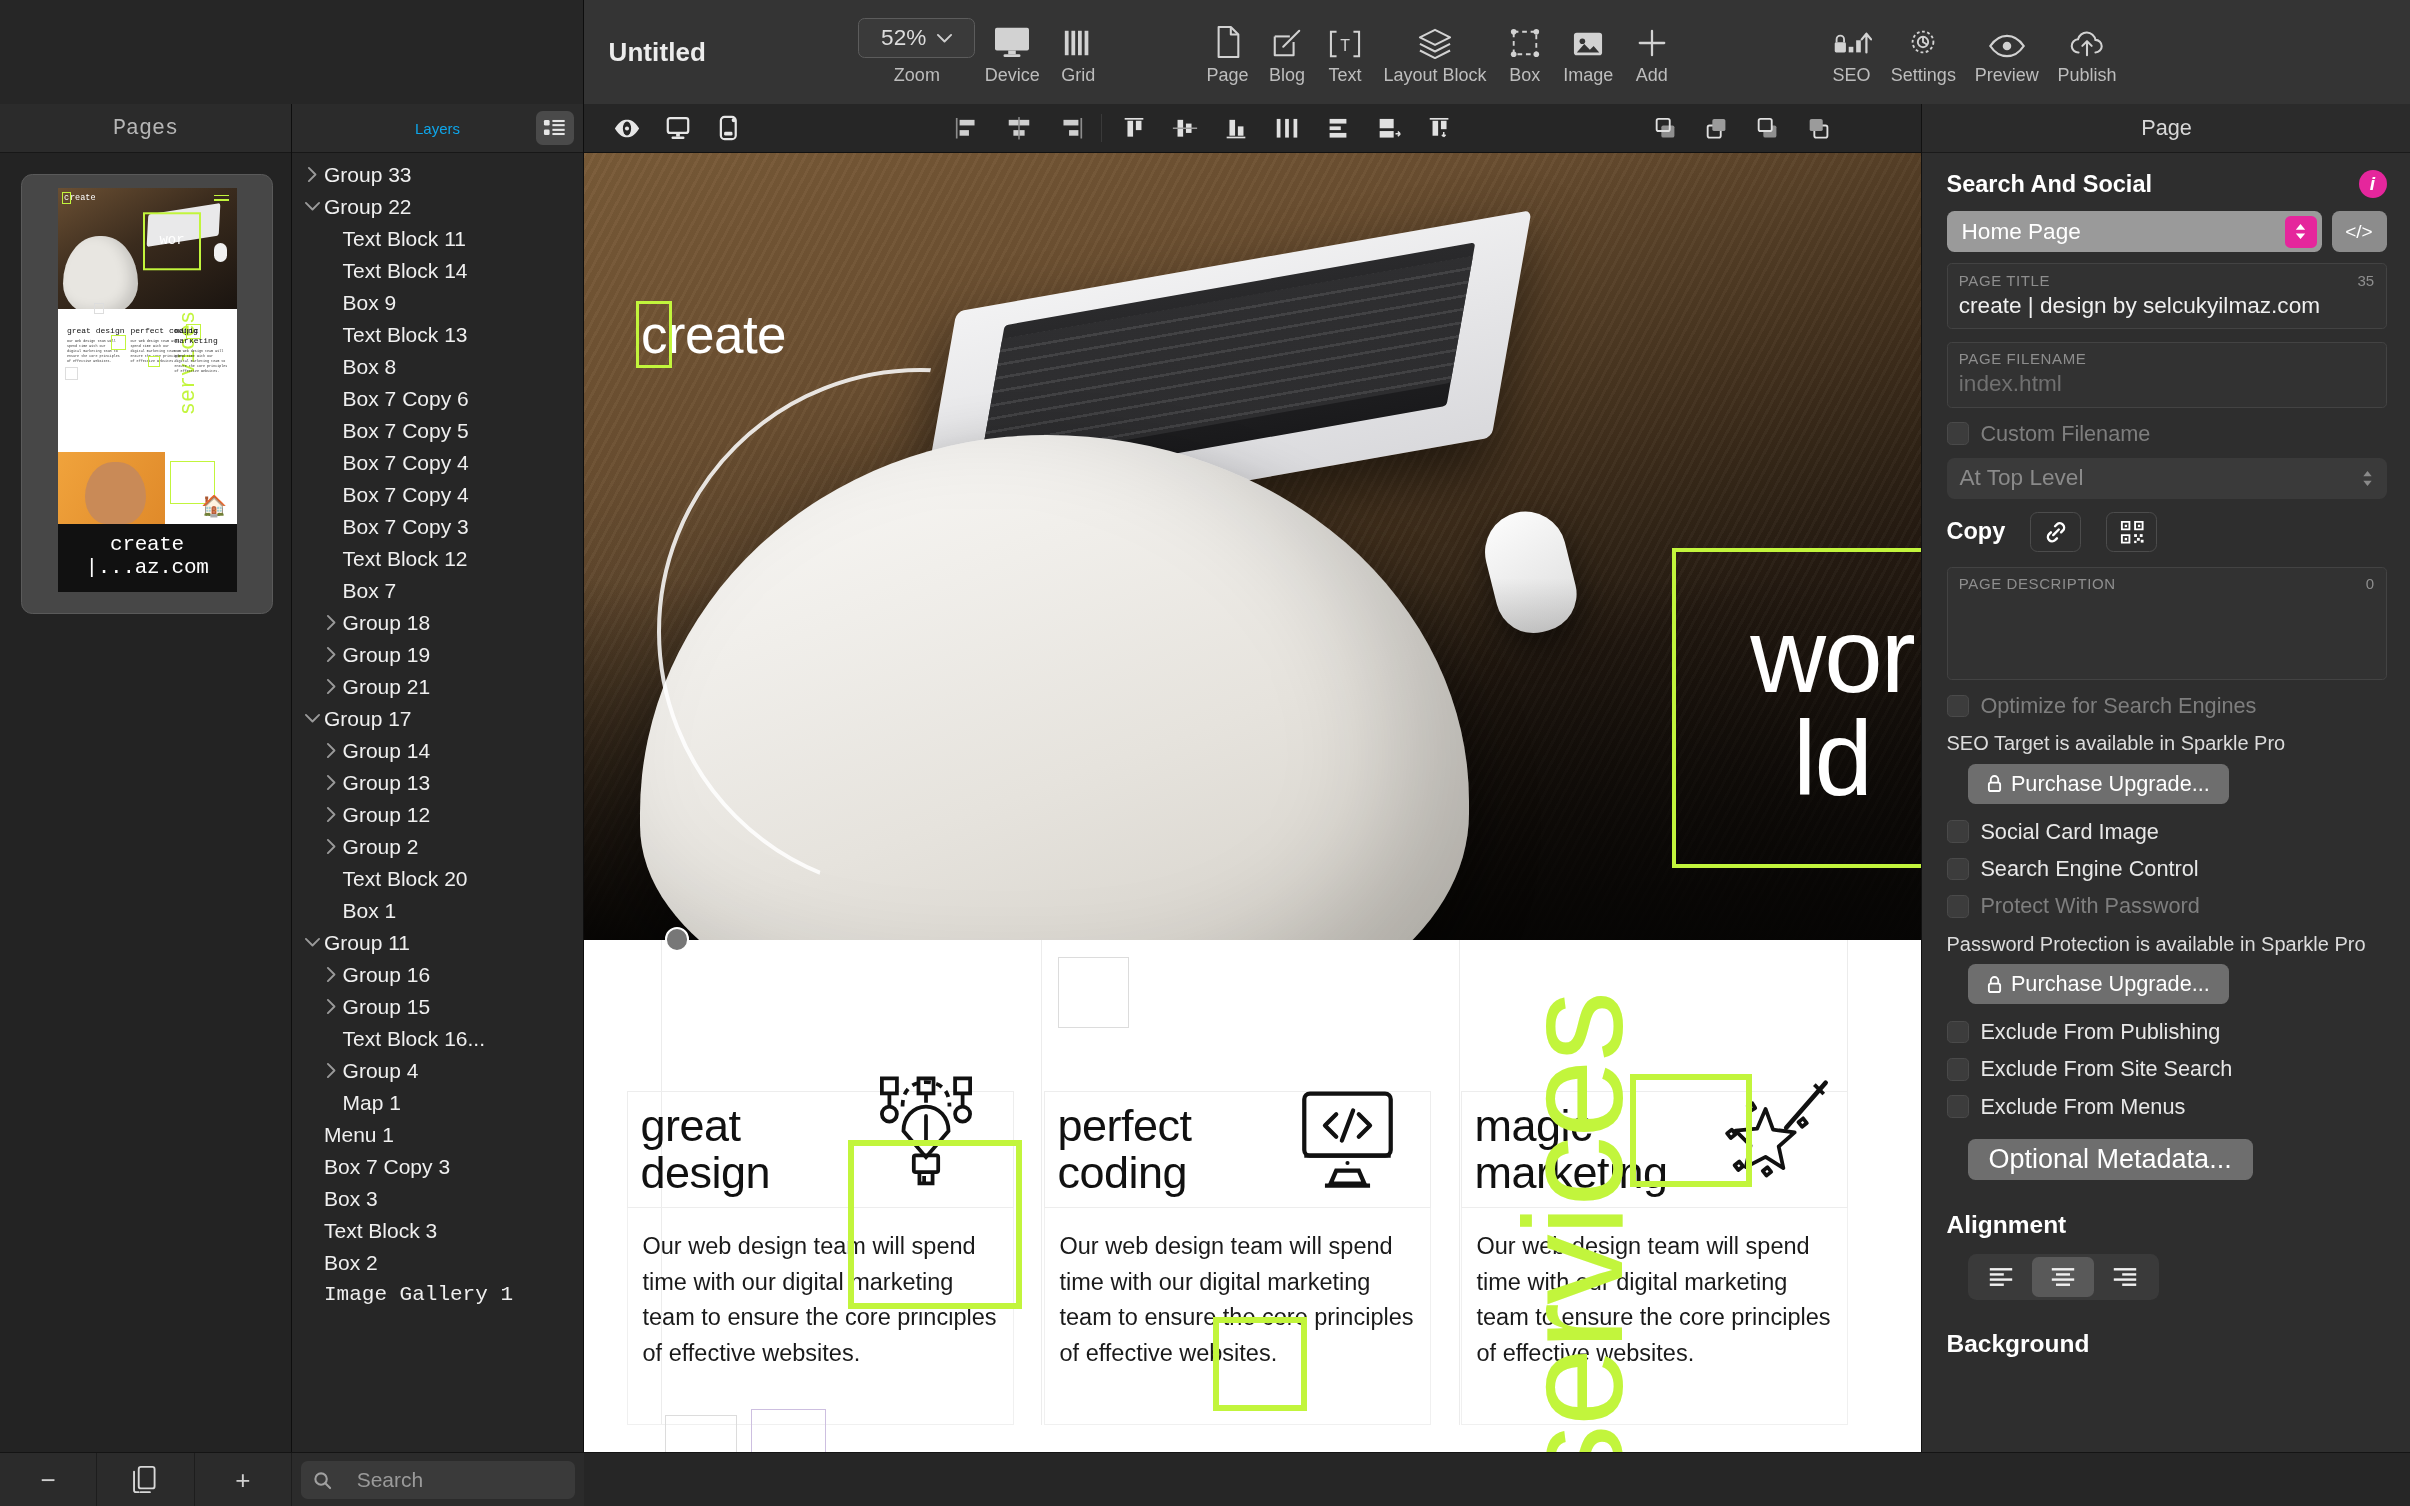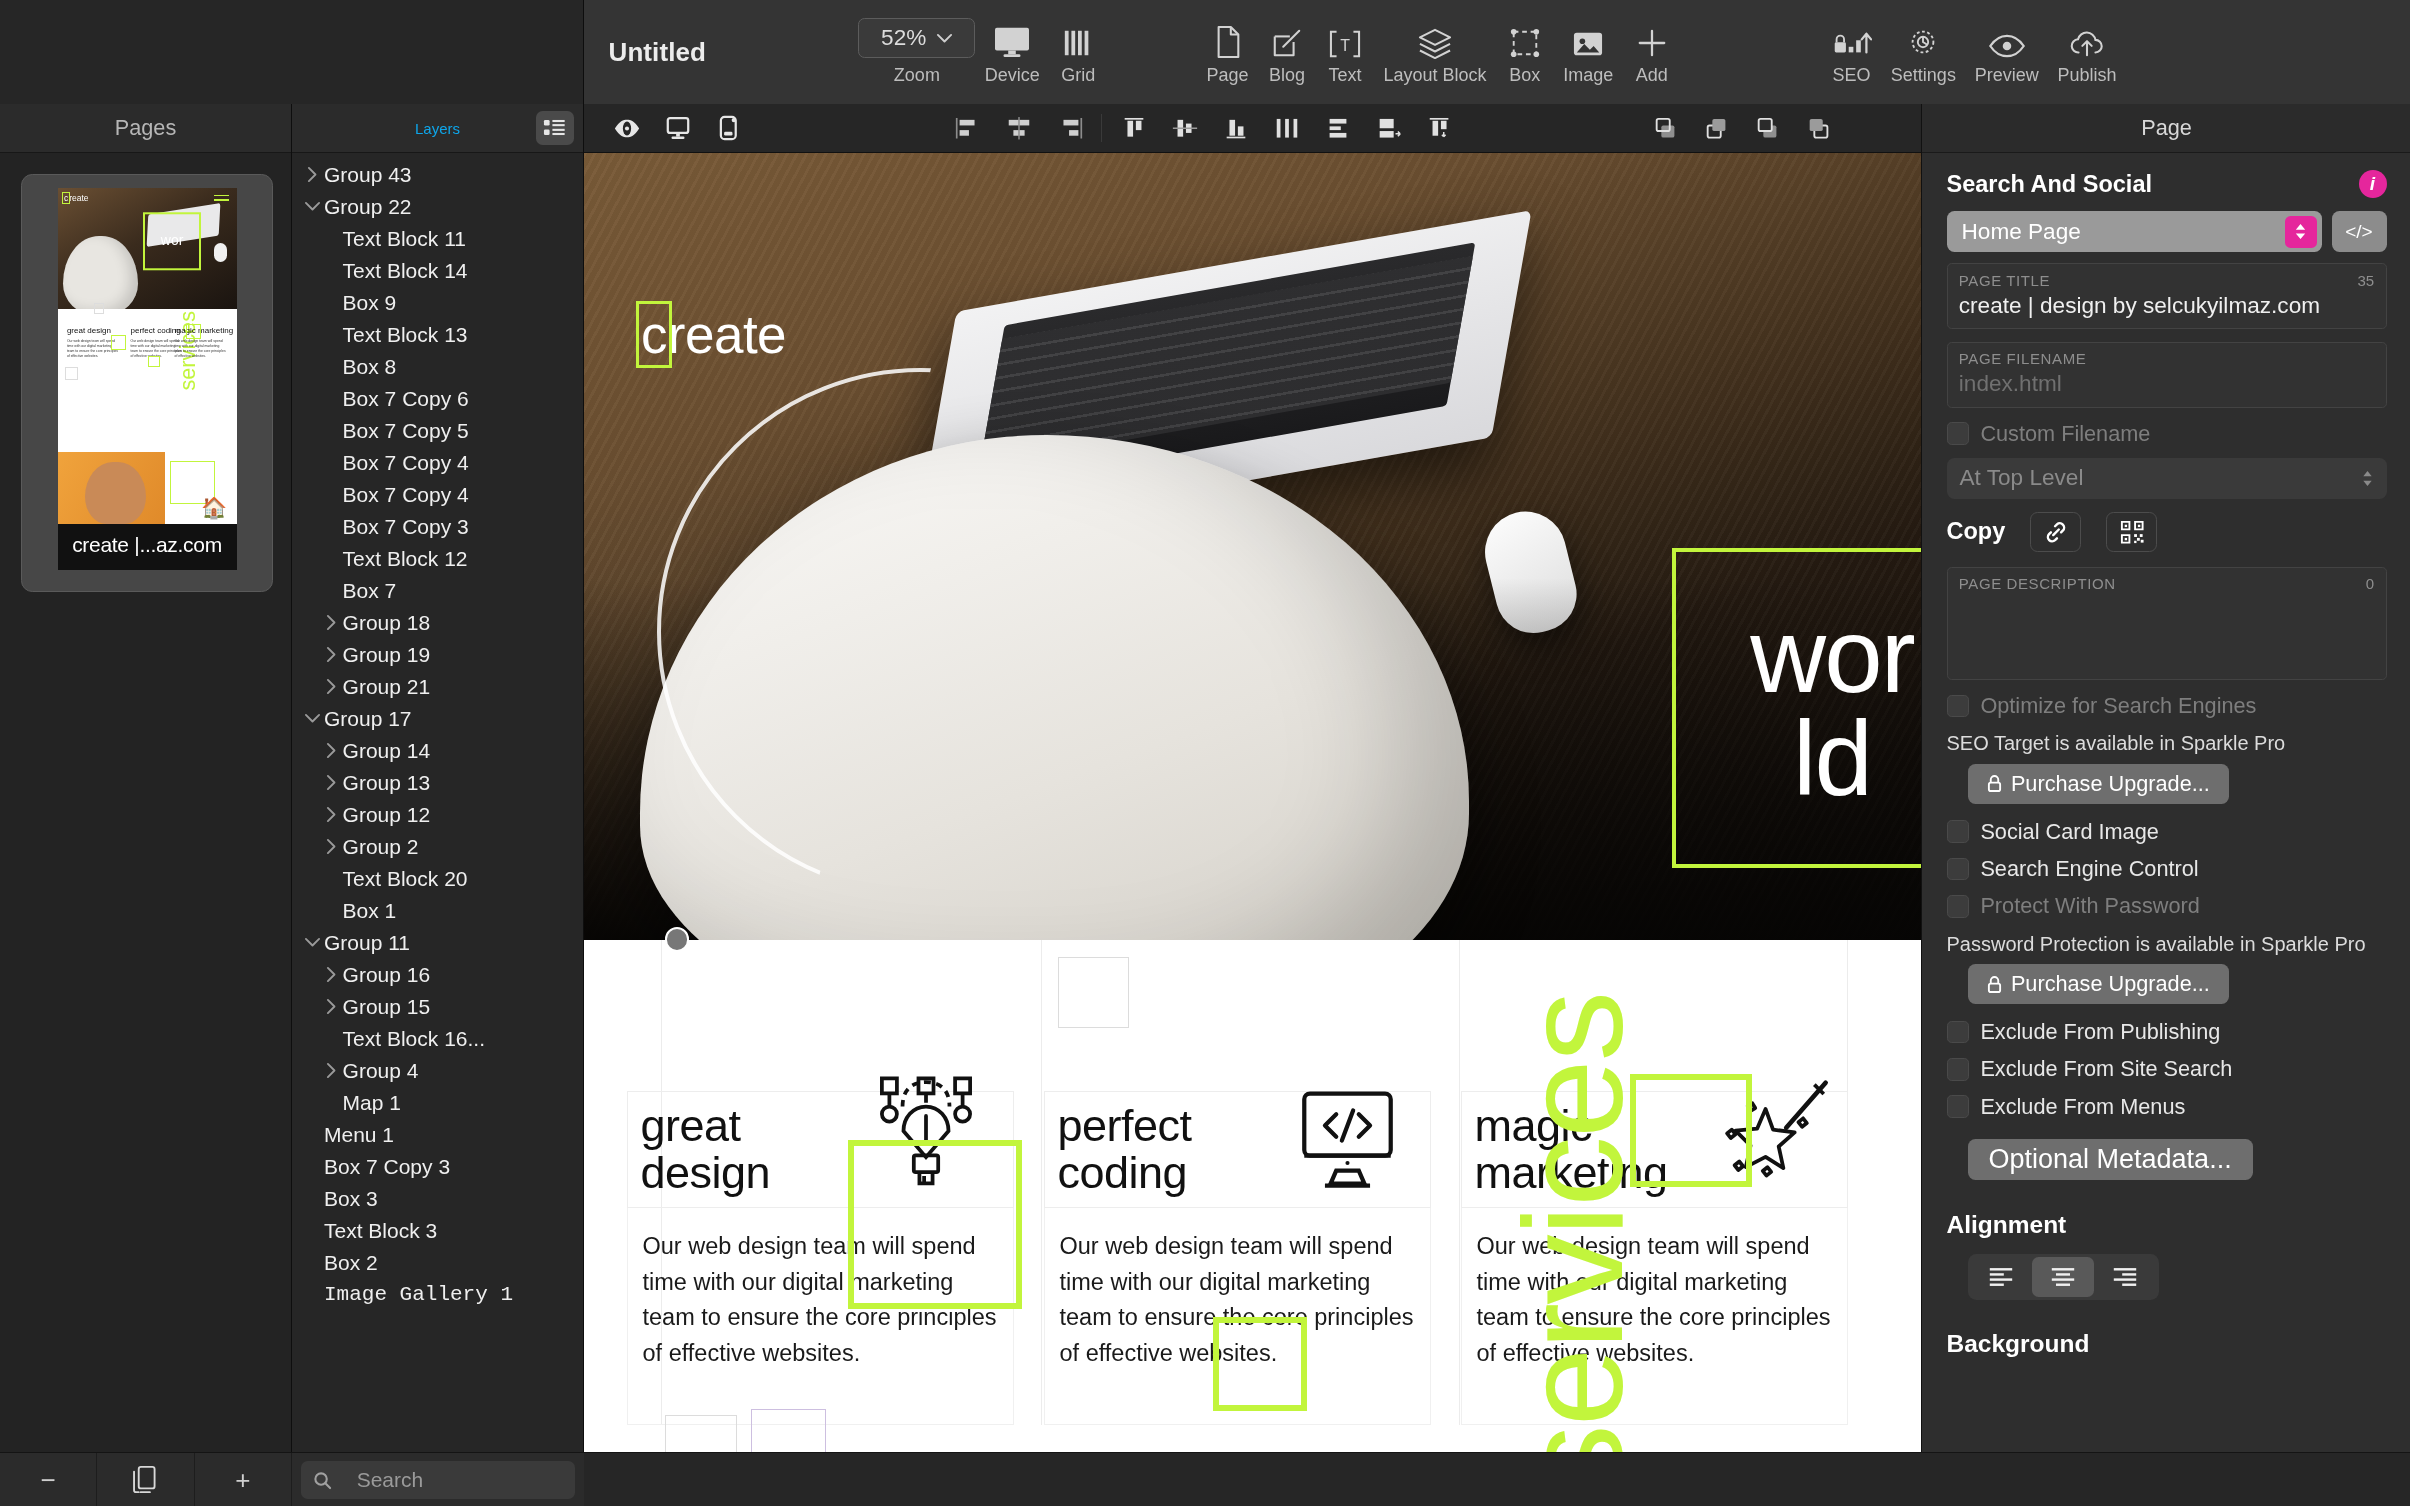--- a/index.html
+++ b/index.html
@@ -42,21 +42,21 @@
   .tb-spacer-lg { width: 141px; }
 
   svg { display: block; }
 
   
   .main { display: flex; flex: 1; min-height: 0; }
 
   
   .pages-panel {
     width: 292px; background: #232323; border-right: 0.9px solid #0e0e0e;
-    display: flex; flex-direction: column;
+    display: flex; flex-direction: column; font-family: Liberation Mono, monospace;
   }
   .panel-head {
     height: 49px; display: flex; align-items: center; justify-content: center;
     background: #2b2b2b; border-bottom: 0.9px solid #171717;
     font-size: 21.7px; color: #b6b6b6;
   }
   .pages-body { flex: 1; padding: 21px; overflow: hidden; }
   .page-card {
     width: 252px; background: #474747; border-radius: 11.3px; padding: 13px 0 21px;
     display: flex; flex-direction: column; align-items: center;
@@ -554,21 +554,21 @@
           </span>
         </span>
       </div>
       <div class="layers-list">
           <div class="ly-row" style="padding-left: 9.4px;">
             <span class="tw">
               <svg width="11.3" height="17" viewBox="0 0 12 18">
                 <path d="M2 2l7 7-7 7" stroke="#9a9a9a" stroke-width="2" fill="none" stroke-linecap="round" stroke-linejoin="round"></path>
               </svg>
             </span>
-            <span class="nm">Group 43</span>
+            <span class="nm">Group 33</span>
           </div>
           <div class="ly-row" style="padding-left: 9.4px;">
             <span class="tw">
               <svg width="17" height="11.3" viewBox="0 0 18 12">
                 <path d="M2 2l7 7 7-7" stroke="#9a9a9a" stroke-width="2" fill="none" stroke-linecap="round" stroke-linejoin="round"></path>
               </svg>
             </span>
             <span class="nm">Group 22</span>
           </div>
           <div class="ly-row" style="padding-left: 28px;">

